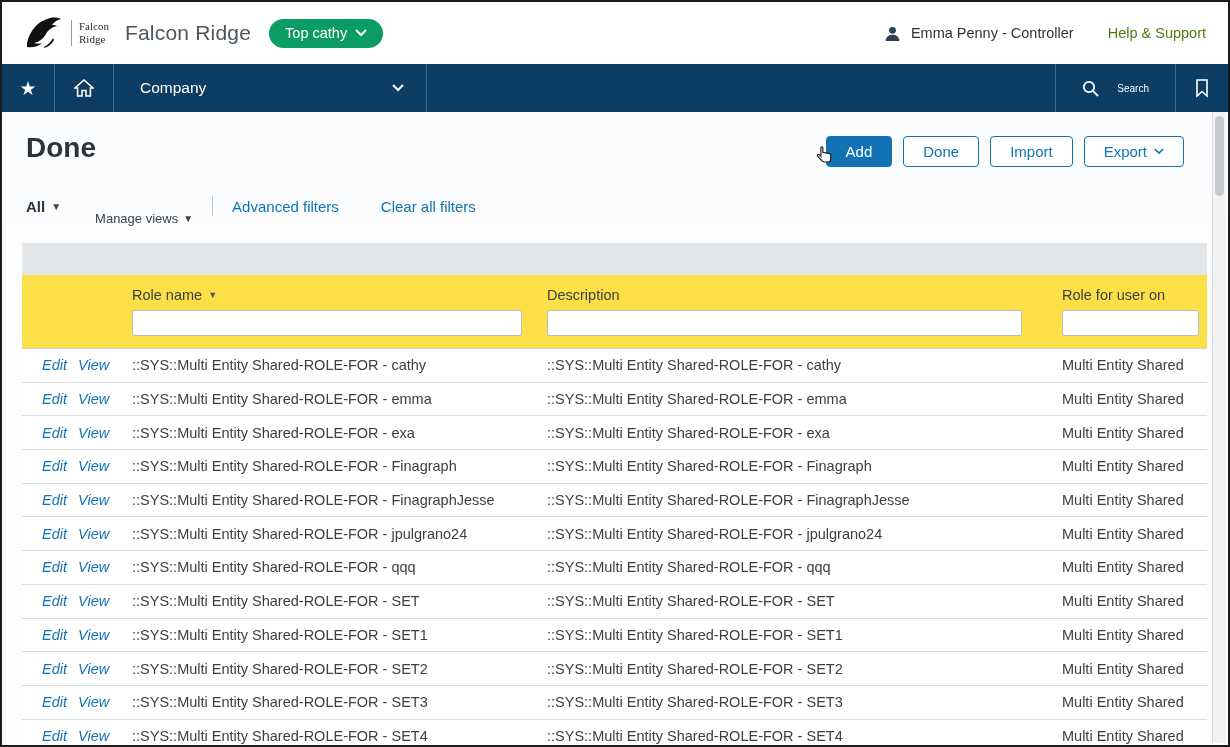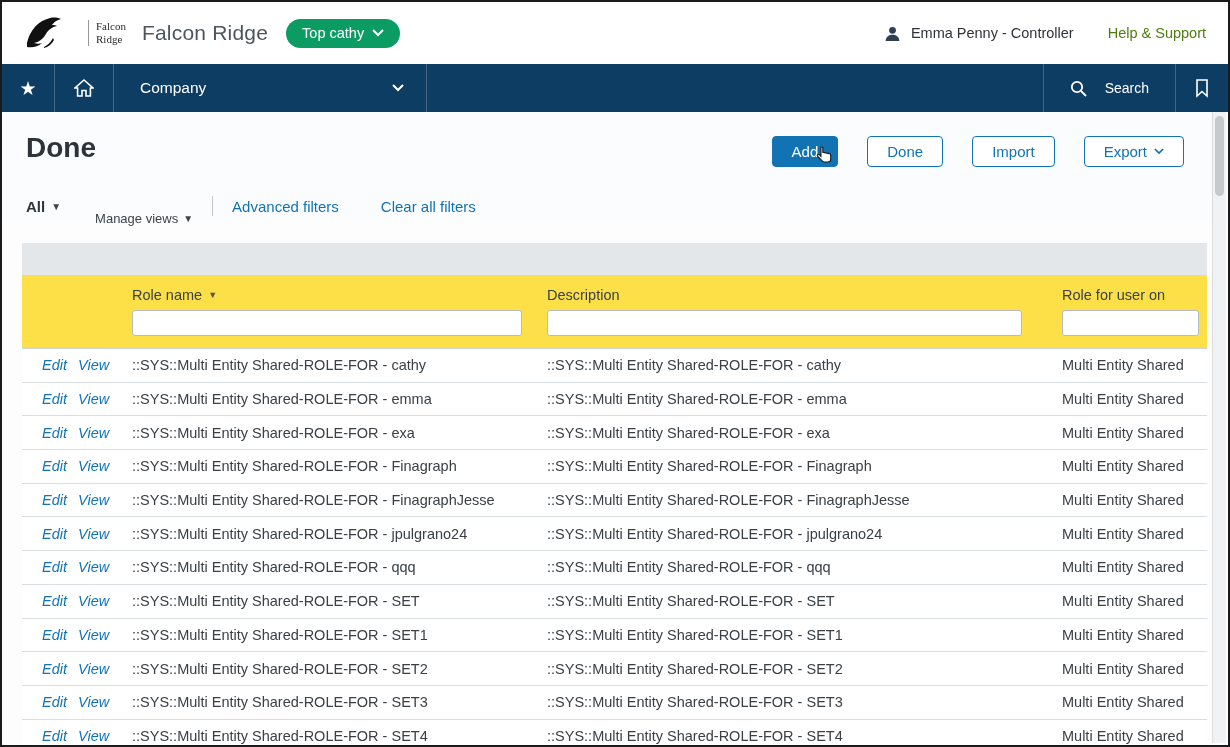--- a/index.html
+++ b/index.html
@@ -13,21 +13,21 @@
     overflow: hidden;
     background: #fdfdfe;
   }
 
   
   .topbar {
     height: 62px; background:#fff;
     display:flex; align-items:center;
     padding: 0 22px;
   }
-  .logo-wrap { display:flex; align-items:center; gap:24px; }
+  .logo-wrap { display:flex; align-items:center; gap:7px; }
   .logo-bird { width:40px; height:38px; }
   .logo-text { font-family:"Liberation Serif", serif; font-size:11px; color:#2b2b2b; line-height:1.15; border-left:1px solid #999; padding-left:7px; }
   .brand { font-size:21px; color:#4d565e; margin-left:16px; letter-spacing:.2px; }
   .entity-pill {
     margin-left:18px; display:inline-flex; align-items:center; gap:8px;
     background: var(--green,#0b9c63); color:#fff; border:none; cursor:pointer;
     border-radius:15px; height:29px; padding:0 16px; font-size:14.5px;
     font-family:"Liberation Sans", sans-serif;
   }
   .topbar-right { margin-left:auto; display:flex; align-items:center; gap:8px; font-size:14.5px; color:#2e3338; }
@@ -41,32 +41,32 @@
     display:flex; align-items:stretch; color:#fff;
   }
   .nav-seg { display:flex; align-items:center; justify-content:center; cursor:pointer; }
   .nav-sep { width:1px; background:rgba(255,255,255,.22); margin:0; }
   .nav-star { width:52px; font-size:19px; }
   .nav-home { width:58px; }
   .nav-home svg, .nav-bookmark svg { width:20px; height:20px; }
   .nav-company { width:312px; justify-content:space-between; padding:0 22px 0 26px; font-size:15.5px; }
   .chev { width:12px; height:8px; }
   .nav-spacer { flex:1; }
-  .nav-search { padding:0 26px; gap:18px; font-size:14px; }
+  .nav-search { padding:0 26px; gap:18px; font-size:10px; }
   .nav-search svg { width:17px; height:17px; }
   .nav-bookmark { width:52px; }
 
   
   .page-head {
     padding: 20px 26px 14px 24px;
     display:flex; align-items:flex-start; justify-content:space-between;
     background:#fbfcfd;
   }
   .page-title { font-size:28px; font-weight:bold; color:#2d3339; }
-  .head-actions { display:flex; gap:29px; margin-top:4px; margin-right:18px; }
+  .head-actions { display:flex; gap:11px; margin-top:4px; margin-right:18px; }
   .btn {
     height:31px; padding:0 19px; border-radius:4px; font-size:15px;
     font-family:"Liberation Sans", sans-serif; cursor:pointer;
     display:inline-flex; align-items:center; gap:7px;
   }
   .btn-solid { background:var(--blue,#1173b4); border:1px solid var(--blue,#1173b4); color:#fff; }
   .btn-outline { background:#fff; border:1px solid var(--blue,#1173b4); color:var(--blue,#1173b4); }
   .btn .chev-sm { width:10px; height:7px; }
 
   

